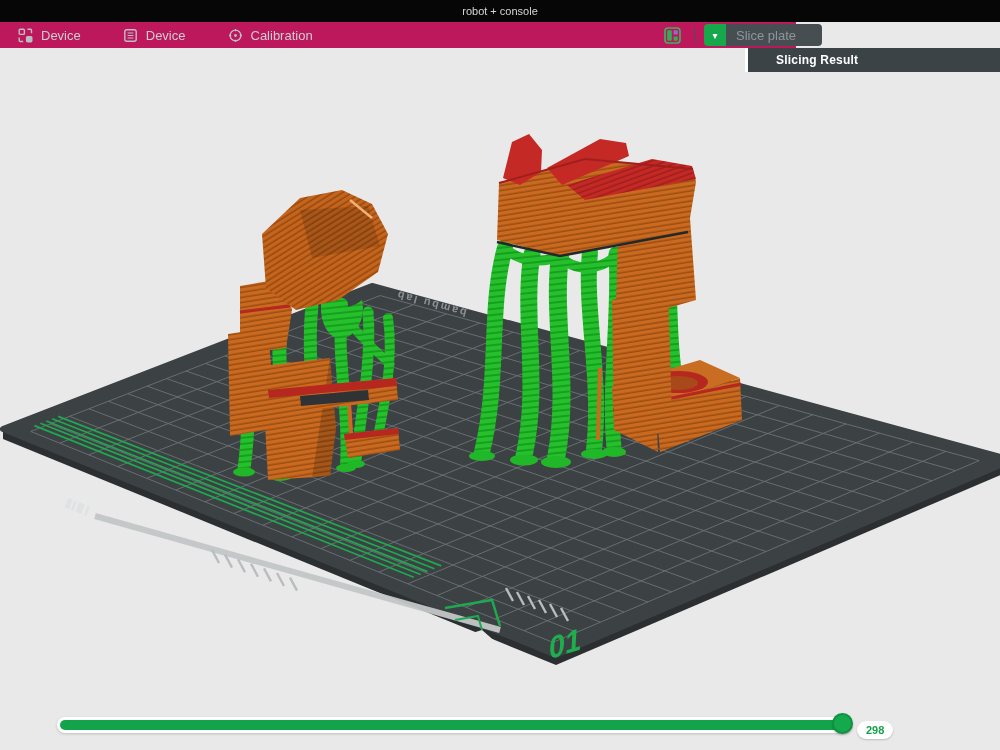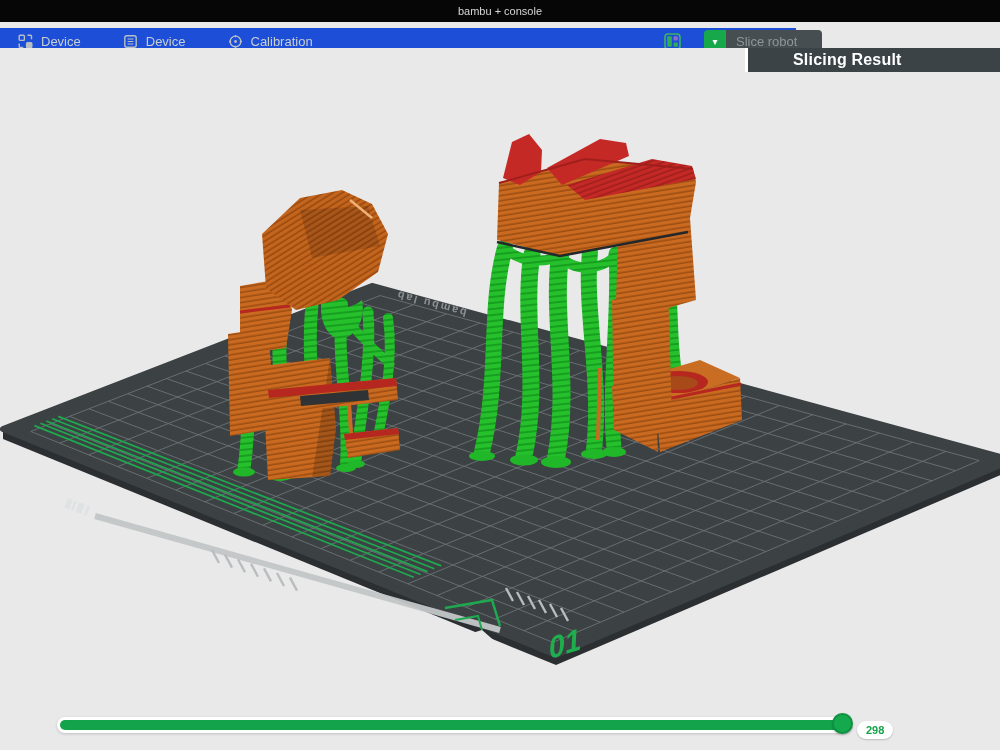--- a/index.html
+++ b/index.html
@@ -3,51 +3,51 @@
 <meta charset="utf-8">
 <style>
   * { margin:0; padding:0; box-sizing:border-box; }
   html,body { width:1000px; height:750px; overflow:hidden; font-family:"Liberation Sans", sans-serif; background:#e9e9e9; }
 
   
   .title-bar { position:absolute; top:0; left:0; width:1000px; height:22px; background:#060606; display:flex; align-items:center; justify-content:center; }
   .title-bar span { color:#d6d6d6; font-size:11px; }
 
   
-  .menu-bar { position:absolute; top:28px; left:0; width:796px; height:26px; background:#1d4ed8; display:flex; align-items:center; }
+  .menu-bar { position:absolute; top:22px; left:0; width:796px; height:26px; background:#be185d; display:flex; align-items:center; }
   .menu-items { display:flex; align-items:center; padding-left:18px; gap:42px; }
   .menu-item { display:flex; align-items:center; gap:8px; color:#c9ced1; font-size:13px; cursor:default; }
   .menu-item svg { display:block; }
   .menu-right { position:absolute; right:0; top:0; height:26px; display:flex; align-items:center; }
   .plate-layout-btn { width:30px; height:26px; display:flex; align-items:center; justify-content:center; }
   .vsep { width:1px; height:16px; background:#4a5154; margin:0 8px; }
   .split-btn { display:flex; height:22px; margin-right:-26px; }
   .split-btn .dd { width:22px; background:#17a84b; border-radius:4px 0 0 4px; display:flex; align-items:center; justify-content:center; color:#fff; font-size:10px; }
   .split-btn .main { width:96px; background:#474e52; color:#8d969b; font-size:13px; display:flex; align-items:center; padding-left:10px; border-radius:0 4px 4px 0; white-space:nowrap; }
 
   
   .viewport { position:absolute; top:48px; left:0; width:1000px; height:702px; background:#e9e9e9; }
   .viewport svg { position:absolute; top:0; left:0; }
 
   
   .slicing-panel-header { position:absolute; top:0; left:745px; width:255px; height:24px; background:#3b4347; border-left:3px solid #ffffff; display:flex; align-items:center; }
-  .slicing-panel-header span { color:#ffffff; font-size:16px; font-weight:bold; padding-left:15px; letter-spacing:.2px;margin-left:30px; }
+  .slicing-panel-header span { color:#ffffff; font-size:12px; font-weight:bold; padding-left:28px; letter-spacing:.2px; }
 
   
   .slider-track { position:absolute; left:57px; top:669px; width:795px; height:16px; background:#ffffff; border-radius:8px; box-shadow:0 1px 3px rgba(0,0,0,.18); }
   .slider-fill { position:absolute; left:3px; top:3px; width:782px; height:10px; background:#13a44b; border-radius:5px; }
   .slider-handle { position:absolute; left:832px; top:665px; width:21px; height:21px; border-radius:50%; background:#14a94d; border:2px solid #0f9342; box-shadow:0 1px 2px rgba(0,0,0,.25); }
   .slider-badge { position:absolute; left:857px; top:673px; height:18px; background:#ffffff; border-radius:9px; padding:0 9px; display:flex; align-items:center; box-shadow:0 1px 2px rgba(0,0,0,.2); }
   .slider-badge span { color:#16a24b; font-size:11px; font-weight:bold; }
 </style>
 </head>
 <body>
 
 <div class="title-bar">
-  <span>bambu + console</span>
+  <span>robot + console</span>
 </div>
 
 <div class="menu-bar">
   <div class="menu-items">
     <div class="menu-item">
       <span>
         <svg width="15" height="15" viewBox="0 0 15 15">
             <g fill="none" stroke="#b9c0c3" stroke-width="1.4">
               <rect x="1.2" y="1.2" width="5.2" height="5.2" rx="1"></rect>
               <path d="M9.5 1.2 h3 a1 1 0 0 1 1 1 v3"></path>
@@ -93,21 +93,21 @@
             <rect x="10.6" y="10.6" width="4.2" height="4.2" rx="1" fill="#2fae54"></rect>
           </g>
         </svg>
     </div>
     <div class="vsep"></div>
     <div class="split-btn">
       <div class="dd">
         <span>▾</span>
       </div>
       <div class="main">
-        <span>Slice robot</span>
+        <span>Slice plate</span>
       </div>
     </div>
   </div>
 </div>
 
 <div class="viewport">
 
   <svg id="scene" width="1000" height="702" viewBox="0 0 1000 702">
     <defs>
       <pattern id="pOr" width="7" height="5" patternUnits="userSpaceOnUse" patternTransform="rotate(-9)">

